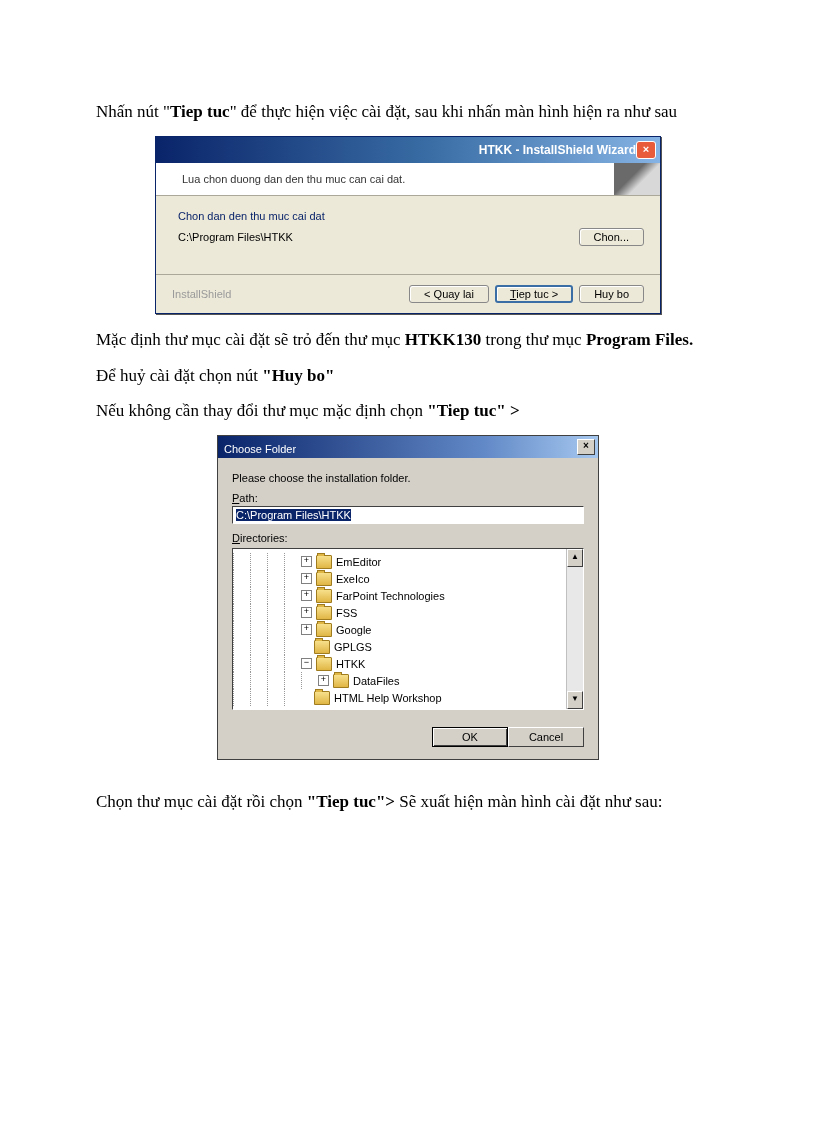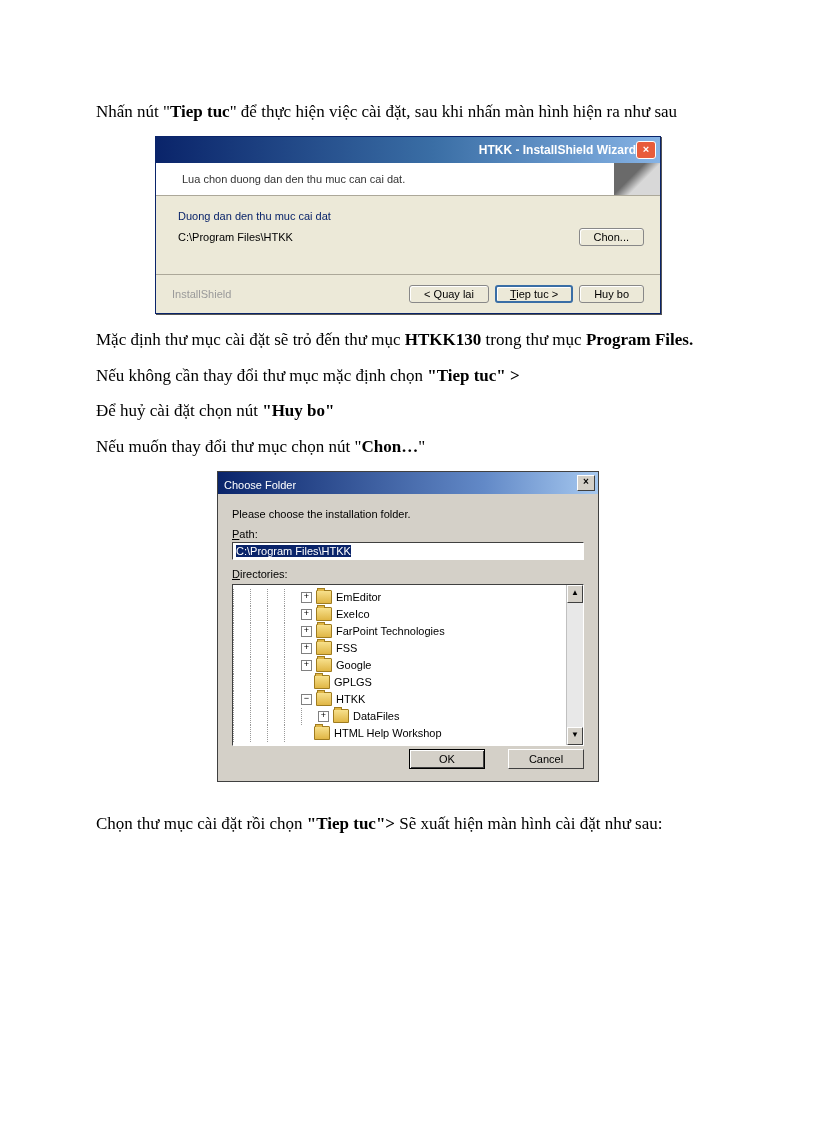--- a/index.html
+++ b/index.html
@@ -257,22 +257,22 @@
     border: 1px solid #fff;
     border-right-color: #404040;
     border-bottom-color: #404040;
     font-size: 8px;
     text-align: center;
     line-height: 14px;
   }
   .dlg2-footer {
     display: flex;
     justify-content: flex-end;
-    gap: 23px;
-    margin-top: 3px;
+    gap: 0;
+    margin-top: 17px;
   }
   .btn2k {
     width: 74px;
     background: #d4d0c8;
     border: 1px solid #fff;
     border-right-color: #404040;
     border-bottom-color: #404040;
     padding: 3px 0;
     font-family: Tahoma, Arial, sans-serif;
     font-size: 11px;
@@ -298,51 +298,48 @@
   <div class="dlg1">
     <div class="dlg1-titlebar">
       <span>HTKK - InstallShield Wizard</span>
       <div class="dlg1-close">×</div>
     </div>
     <div class="dlg1-header">
       <div class="dlg1-header-graphic"></div>
       <div class="dlg1-header-sub">Lua chon duong dan den thu muc can cai dat.</div>
     </div>
     <div class="dlg1-body">
-      <div class="dlg1-frame-label">Duong dan den thu muc cai dat</div>
+      <div class="dlg1-frame-label">Chon dan den thu muc cai dat</div>
       <div class="dlg1-path-row">
         <span class="dlg1-path">C:\Program Files\HTKK</span>
         <span class="xpbtn">Chon...</span>
       </div>
     </div>
     <div class="dlg1-footer">
       <span class="dlg1-brand">InstallShield</span>
       <div class="dlg1-footer-btns">
         <span class="xpbtn">&lt; Quay lai</span>
         <span class="xpbtn default"><span class="underline-letter">T</span><span>iep tuc &gt;</span></span>
         <span class="xpbtn">Huy bo</span>
       </div>
     </div>
   </div>
 
   <p class="justify">
     <span>Mặc định thư mục cài đặt sẽ trỏ đến thư mục </span><b>HTKK130</b><span> trong thư mục </span><b>Program Files.</b>
   </p>
 
   <p>
+    <span>Để huỷ cài đặt chọn nút </span><b>"Huy bo"</b>
+  </p>
+
+  <p>
     <span>Nếu không cần thay đổi thư mục mặc định chọn </span><b>"Tiep tuc" &gt;</b>
   </p>
 
-  <p>
-    <span>Để huỷ cài đặt chọn nút </span><b>"Huy bo"</b>
-  </p>
-
-  <p>
-    <span>Nếu muốn thay đổi thư mục chọn nút "</span><b>Chon…</b><span>"</span>
-  </p>
 
   <div class="dlg2">
     <div class="dlg2-titlebar">
       <span>Choose Folder</span>
       <div class="dlg2-close">×</div>
     </div>
     <div class="dlg2-body">
       <div class="dlg2-label">Please choose the installation folder.</div>
       <div class="dlg2-sublabel"><span class="underline-letter">P</span><span>ath:</span></div>
       <div class="dlg2-input"><span class="sel">C:\Program Files\HTKK</span></div>

